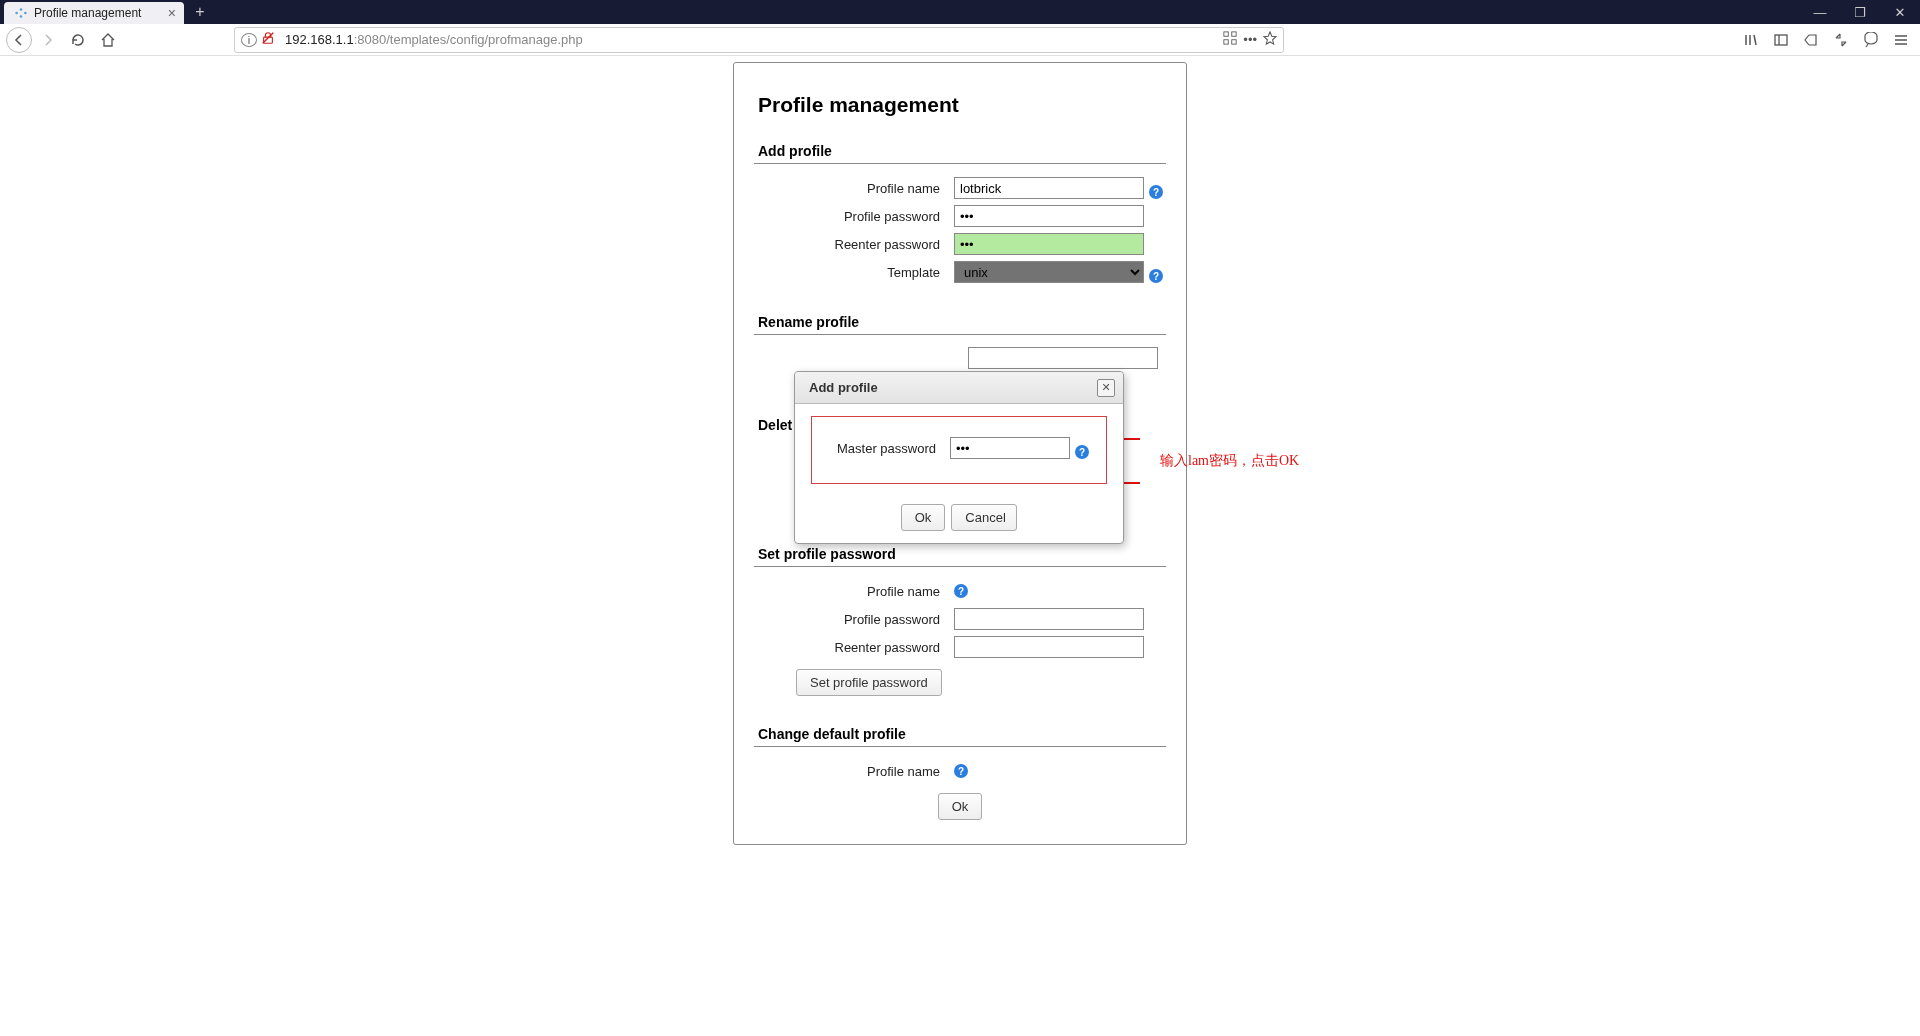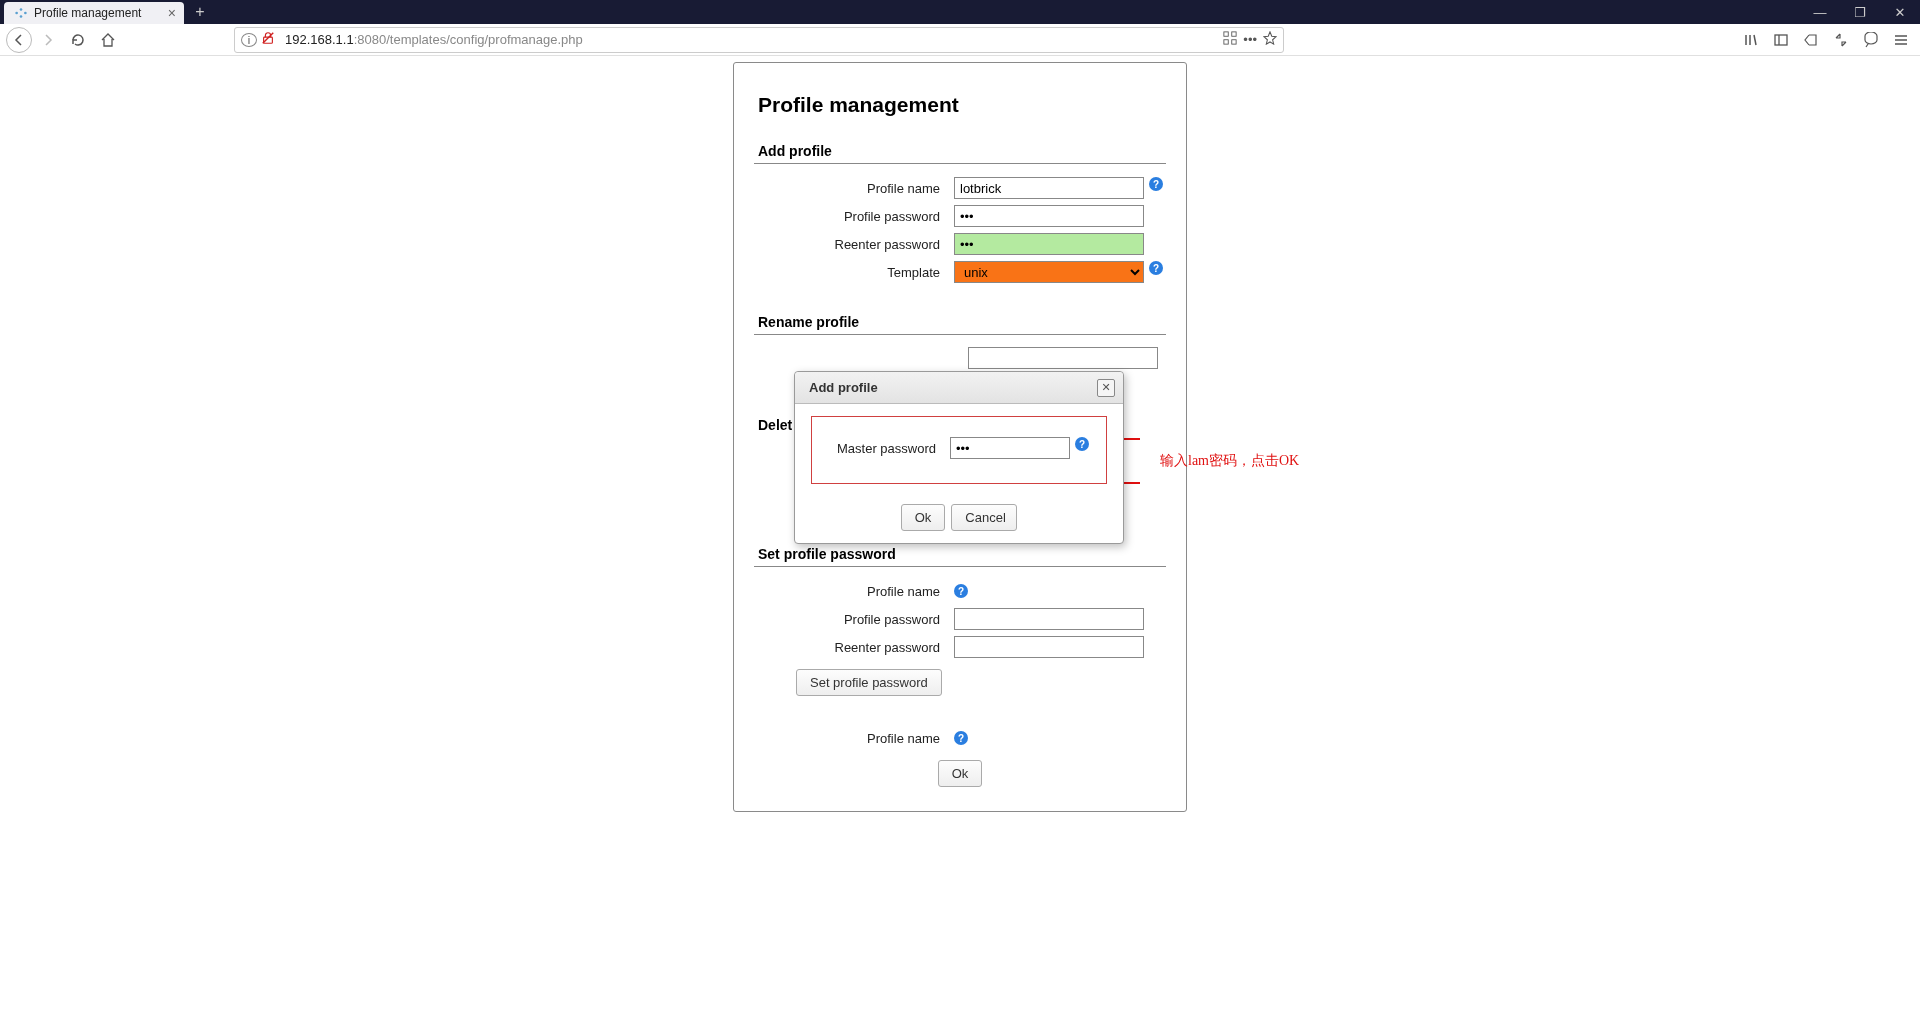--- a/index.html
+++ b/index.html
@@ -32,26 +32,26 @@
 
 .content-area { position: absolute; top: 56px; left: 0; right: 0; bottom: 0; background: #fff; overflow-y: scroll; }
 .content-scroll { position: relative; padding-bottom: 40px; }
 
 .panel { width: 454px; margin: 6px auto 0 auto; background: #fff; border: 1px solid #8a8a8a; border-radius: 3px; padding: 30px 20px 24px 20px; position: relative; }
 .panel h1 { font-size: 21px; font-weight: bold; color: #000; margin-bottom: 26px; padding-left: 4px; }
 .section-head { font-size: 14px; font-weight: bold; color: #000; padding: 0 4px 4px 4px; border-bottom: 1px solid #888; margin-bottom: 12px; }
 .section { margin-bottom: 30px; }
 .form-row { display: flex; align-items: center; margin-bottom: 4px; min-height: 24px; }
 .form-label { flex: 0 0 200px; text-align: right; padding-right: 14px; color: #222; font-size: 13px; }
-.form-field { flex: 1; display: flex; align-items: flex-start; gap: 5px; }
+.form-field { flex: 1; display: flex; align-items: flex-end; gap: 5px; }
 .form-field input[type=text], .form-field input[type=password], .form-field select {
   width: 190px; height: 22px; border: 1px solid #888; padding: 0 5px; font-size: 13px; background: #fff;
 }
 .form-field input.match-ok { background: #b4eaa0; }
-.form-field select { background: #f97316; }
+.form-field select { background: #737373; }
 .help-icon { width: 14px; height: 14px; border-radius: 50%; background: #2a7ee0; color: #fff; font-size: 10px; display: inline-flex; align-items: center; justify-content: center; font-weight: bold; cursor: pointer; }
 
 .btn { display: inline-block; background: linear-gradient(#fdfdfd,#eee); border: 1px solid #aaa; border-radius: 3px; padding: 5px 13px; font-size: 13px; color: #333; cursor: pointer; }
 .btn-row { text-align: center; margin-top: 10px; }
 .btn-row-left { text-align: left; margin-top: 10px; padding-left: 42px; }
 
 
 .modal { position: absolute; width: 330px; background: #fff; border: 1px solid #9a9a9a; border-radius: 4px; box-shadow: 2px 3px 8px rgba(0,0,0,0.25); z-index: 10; }
 .modal-header { background: linear-gradient(#f2f2f2,#e3e3e3); height: 32px; border-radius: 4px 4px 0 0; display: flex; align-items: center; padding: 0 8px 0 14px; border-bottom: 1px solid #bbb; }
 .modal-title { font-weight: bold; font-size: 13px; color: #333; }
@@ -250,20 +250,21 @@
         <div class="form-field">
               <input type="password" style="">
             </div>
       </div>
       <div class="btn-row-left">
         <button class="btn">Set profile password</button>
       </div>
     </div>
 
     <div class="section" style="margin-bottom:0;">
+      <div class="section-head">Change default profile</div>
       <div class="form-row">
         <div class="form-label">Profile name</div>
         <div class="form-field">
               <span class="help-icon">?</span>
             </div>
       </div>
       <div class="btn-row">
         <button class="btn">Ok</button>
       </div>
     </div>

